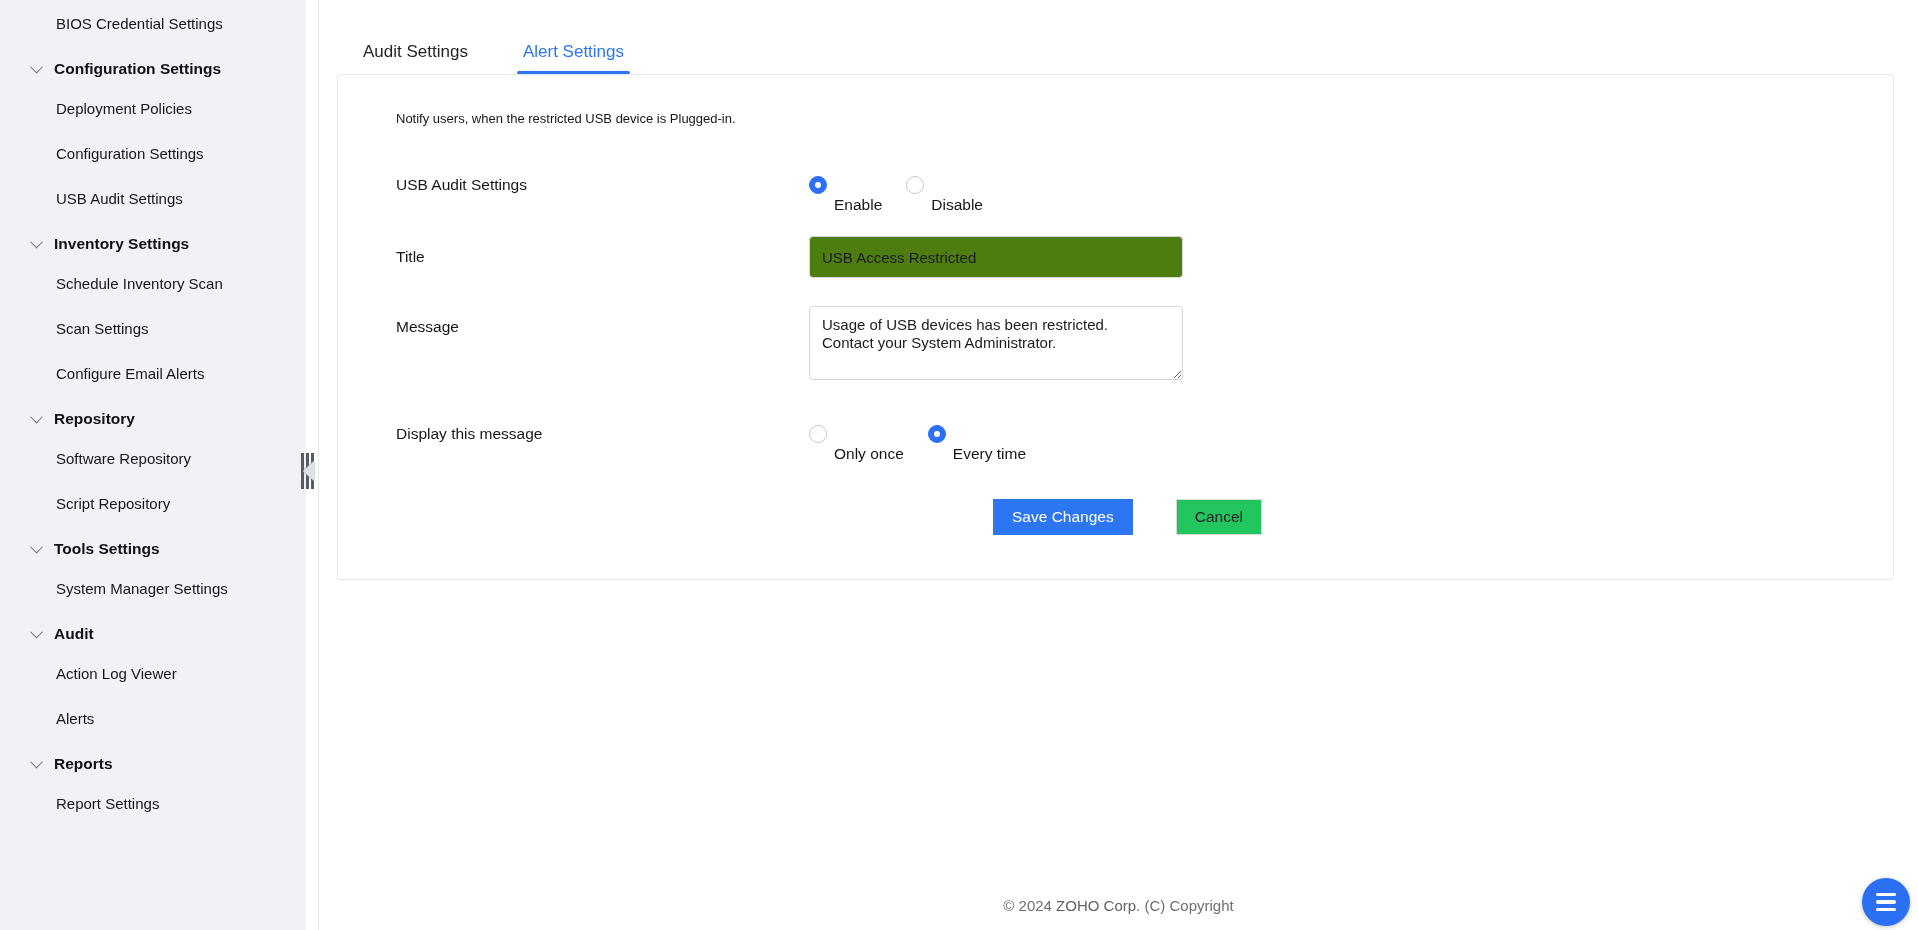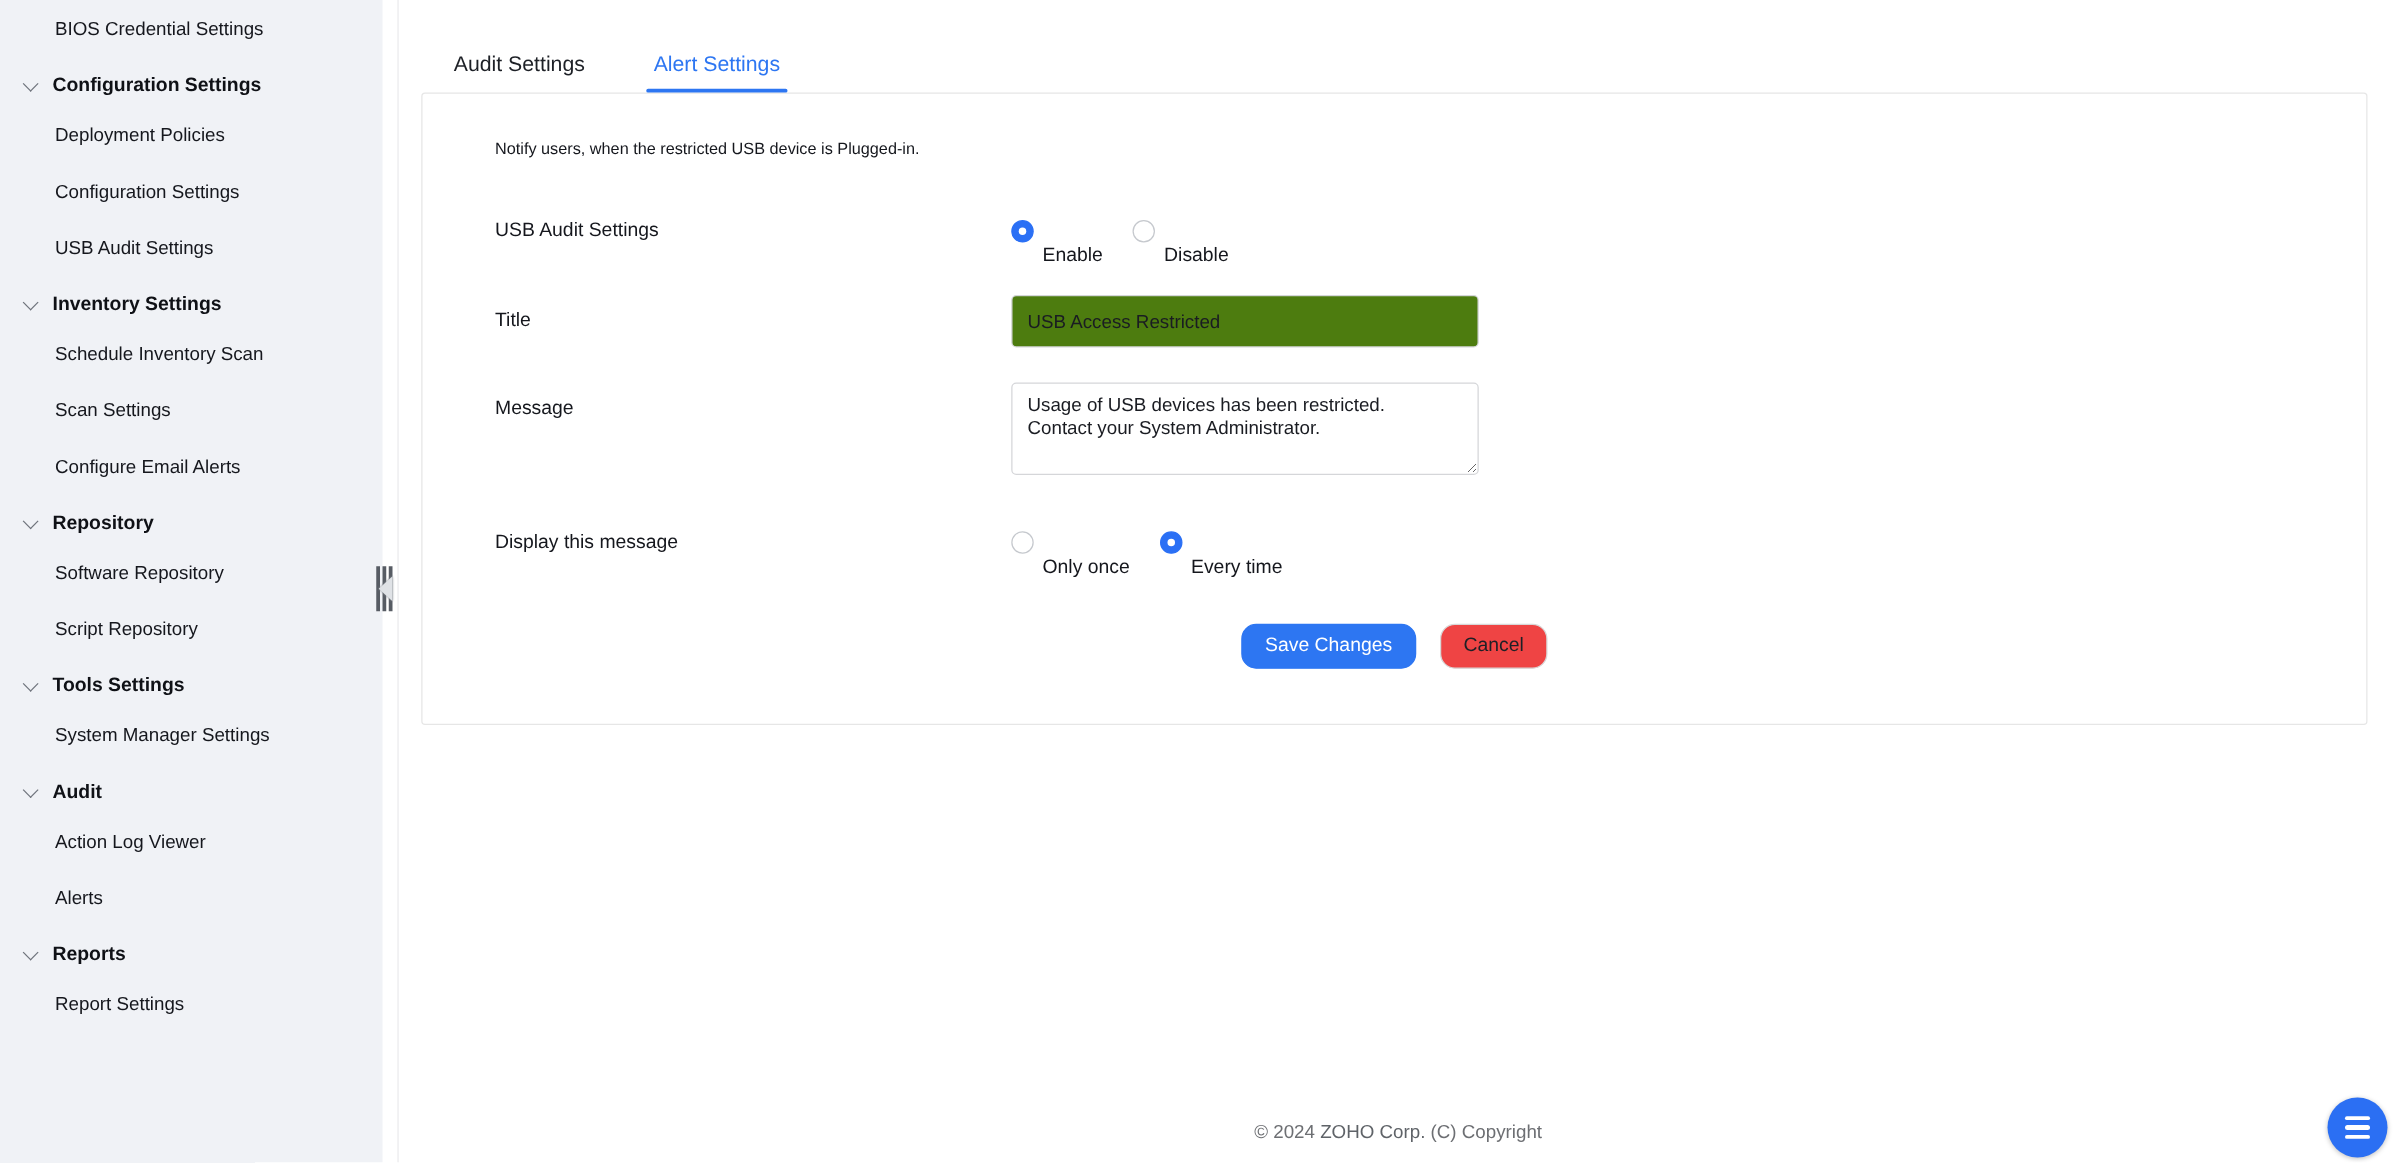--- a/index.html
+++ b/index.html
@@ -8,21 +8,21 @@
     font-family: "Liberation Sans", sans-serif;
     background: #ffffff;
     color: #1a1c22;
     position: relative;
   }
 
   
   .sidebar {
     position: absolute; left: 0; top: 0; width: 306px; height: 930px;
     background: #f0f2f6;
-    padding: 12px 0 0 0;
+    padding: 12px 0 0 12px;
     overflow: hidden;
   }
   .side-item {
     padding-left: 44px;
     font-size: 15px;
     color: #15171d;
     height: 23px;
     line-height: 23px;
     margin-bottom: 22px;
     white-space: nowrap;
@@ -121,25 +121,25 @@
   }
   .radio.checked { background: #2b70f5; border-color: #2b70f5; }
   .radio.checked::after {
     content: ""; position: absolute; left: 5px; top: 5px;
     width: 6px; height: 6px; border-radius: 50%; background: #fff;
   }
   .radio-text { font-size: 15.5px; color: #15171d; margin-top: 40px; }
 
   .btn-row { display: flex; justify-content: center; gap: 19px; margin-top: 36px; }
   .btn {
-    height: 36px; border-radius: 12px; font-family: "Liberation Sans", sans-serif;
-    font-size: 15.5px; padding: 0 18px; cursor: pointer;
+    height: 36px; border-radius: 0; font-family: "Liberation Sans", sans-serif;
+    font-size: 15.5px; padding: 0 18px; cursor: pointer; margin-left: 24px;
   }
   .btn-primary { background: #2d76f2; border: 1px solid #2d76f2; color: #ffffff; }
-  .btn-secondary { background: #ef4444; border: 1px solid #d8d8d8; color: #1d2026; }
+  .btn-secondary { background: #22c55e; border: 1px solid #d8d8d8; color: #1d2026; }
 
   .footer {
     position: absolute; left: 0; bottom: 16px; width: 100%;
     text-align: center; font-size: 15px; color: #6d6f73;
   }
   .footer a { color: #5f6368; cursor: pointer; }
 
   .fab {
     position: absolute; right: 8px; bottom: 4px;
     width: 48px; height: 48px; border-radius: 50%;

